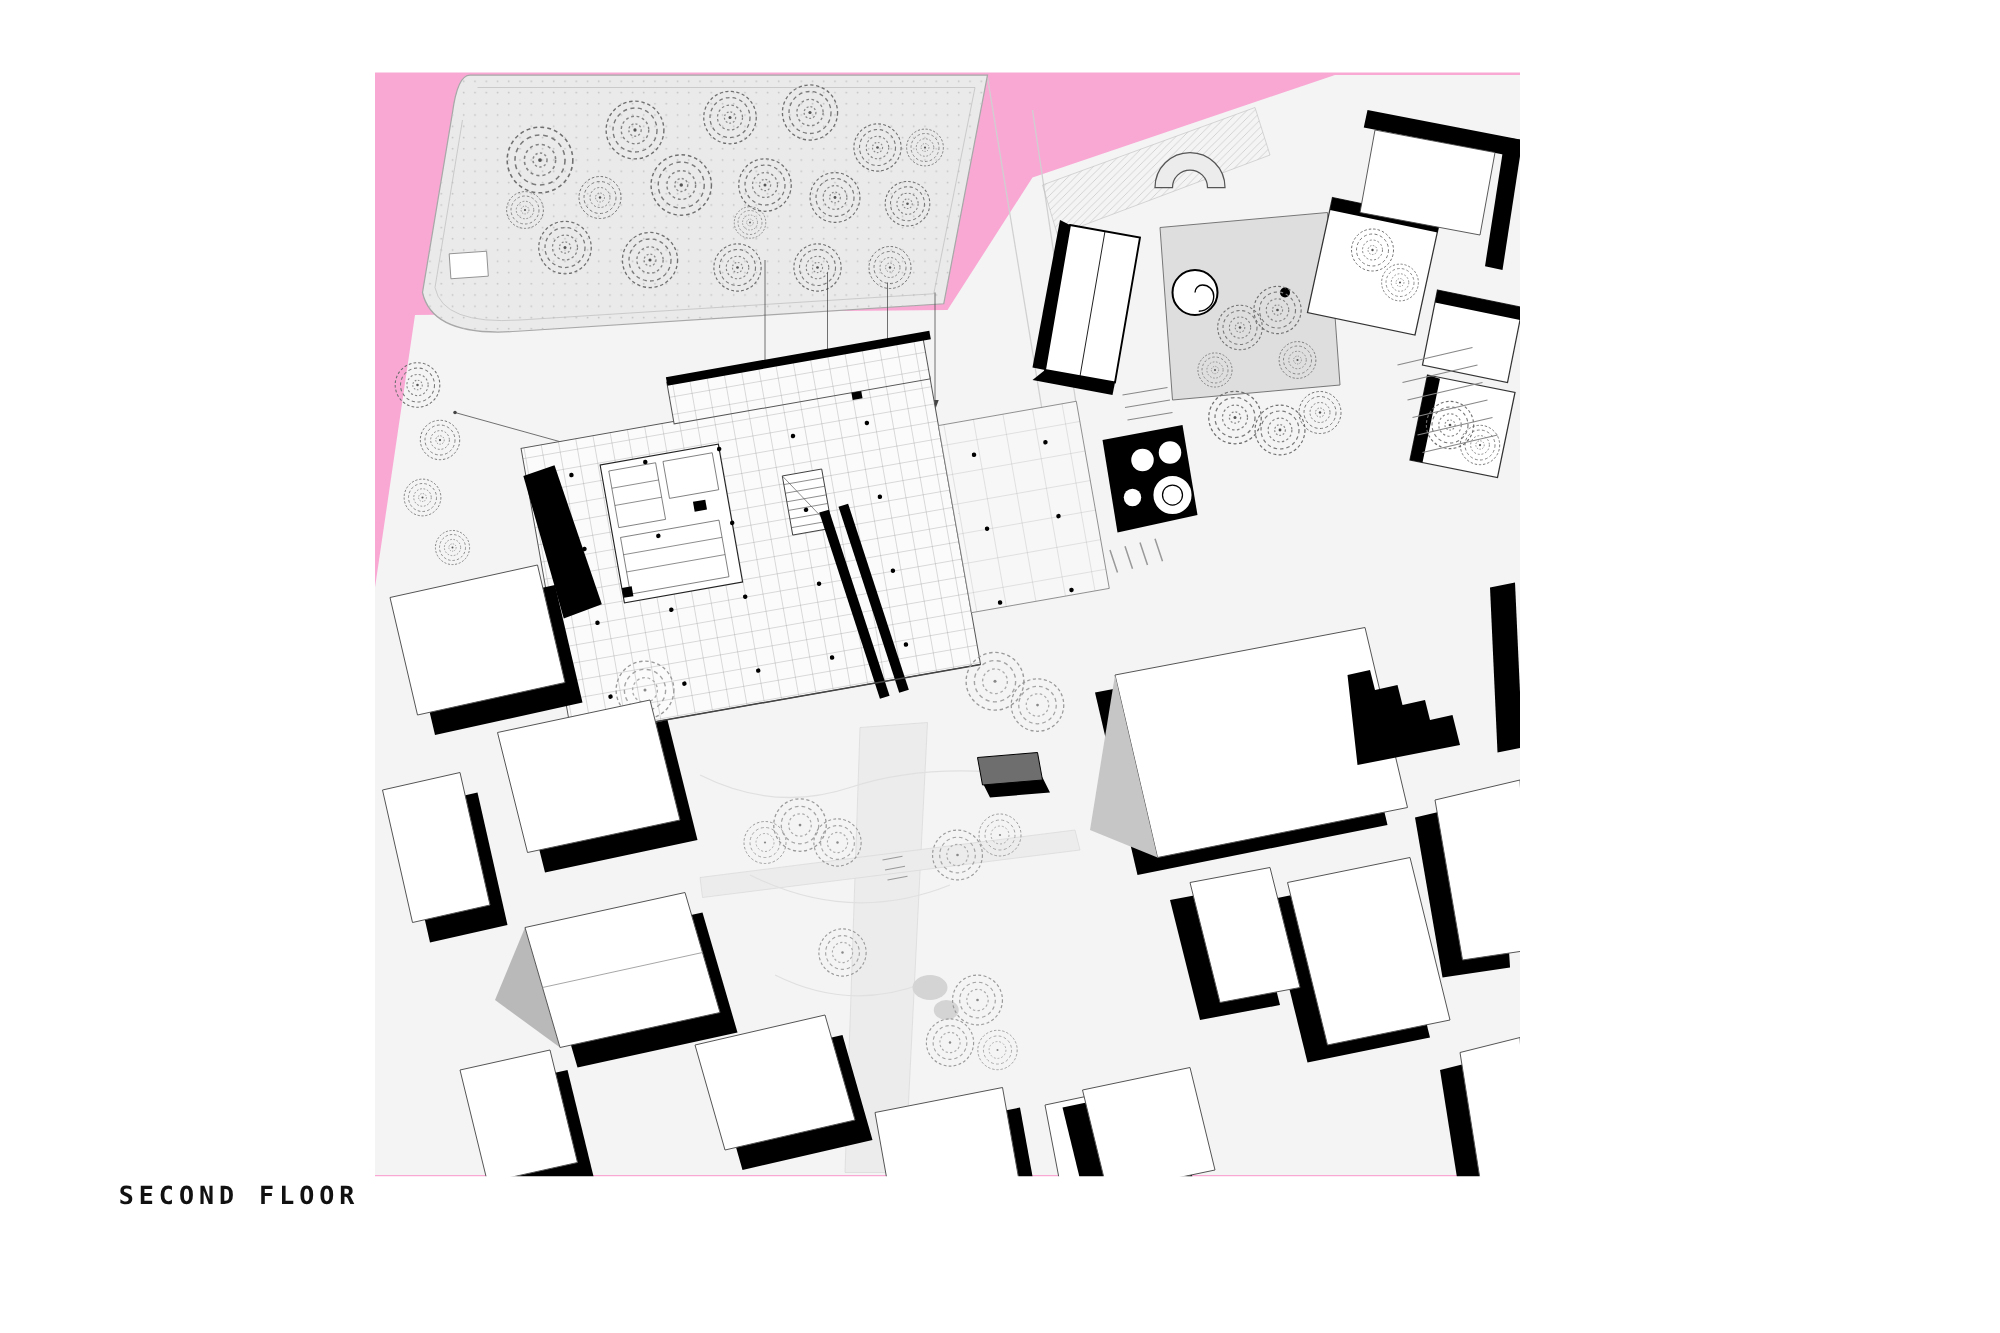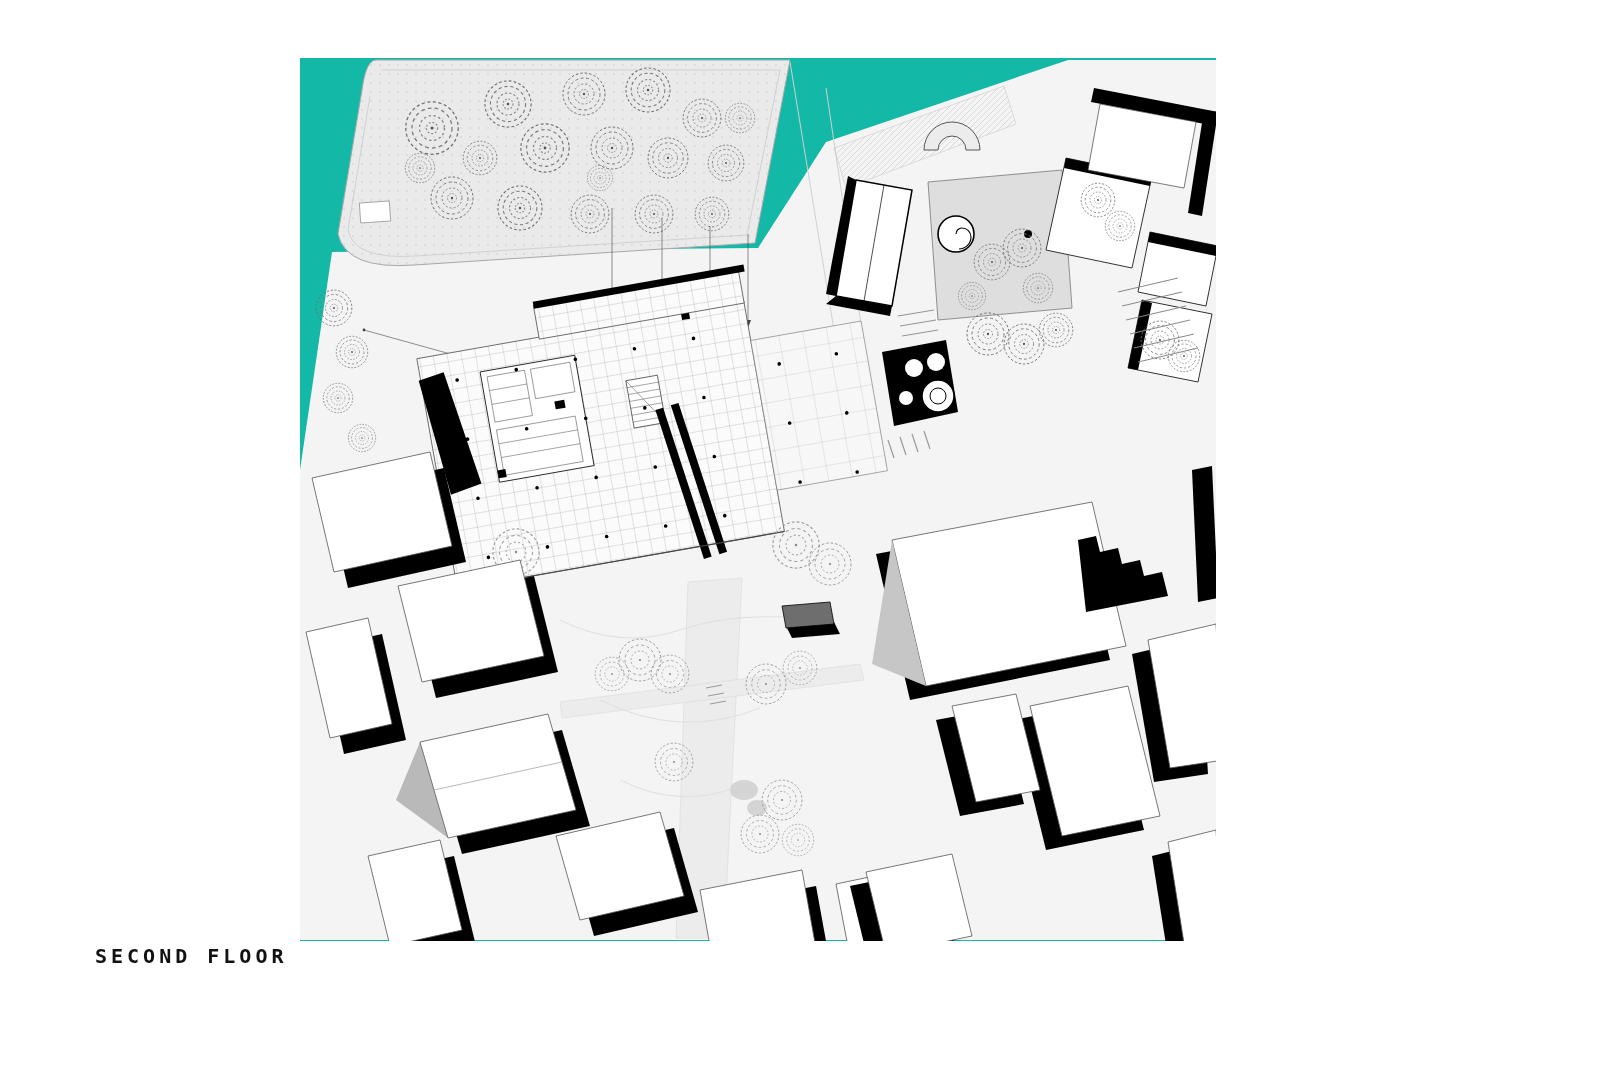--- a/index.html
+++ b/index.html
@@ -1,17 +1,17 @@
 <!DOCTYPE html>
 <html><head>
 <meta charset="utf-8">
 <style>
   html,body{margin:0;padding:0;background:#ffffff;}
   body{width:1600px;height:1066px;overflow:hidden;font-family:"DejaVu Sans Mono",monospace;}
-  .stage{position:relative;width:1600px;height:1066px;background:#14b8a6;}
+  .stage{position:relative;width:1600px;height:1066px;background:#f9a8d4;}
   .plan-svg{position:absolute;left:0;top:0;}
   .caption{
     position:absolute;left:95px;top:944px;
     font-family:"DejaVu Sans Mono",monospace;
     font-size:20px;font-weight:bold;letter-spacing:4px;color:#111;
     white-space:nowrap;
   }
 </style>
 </head>
 <body>

